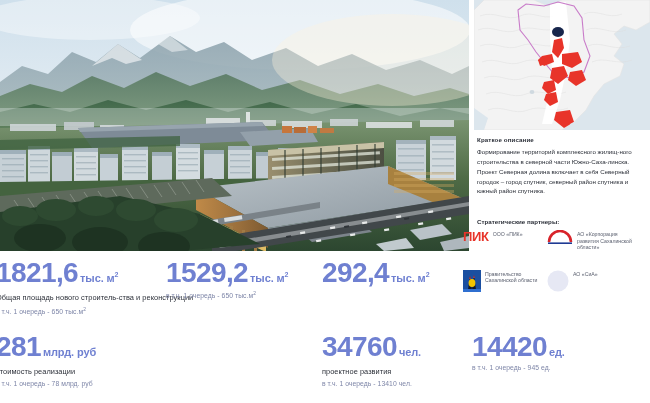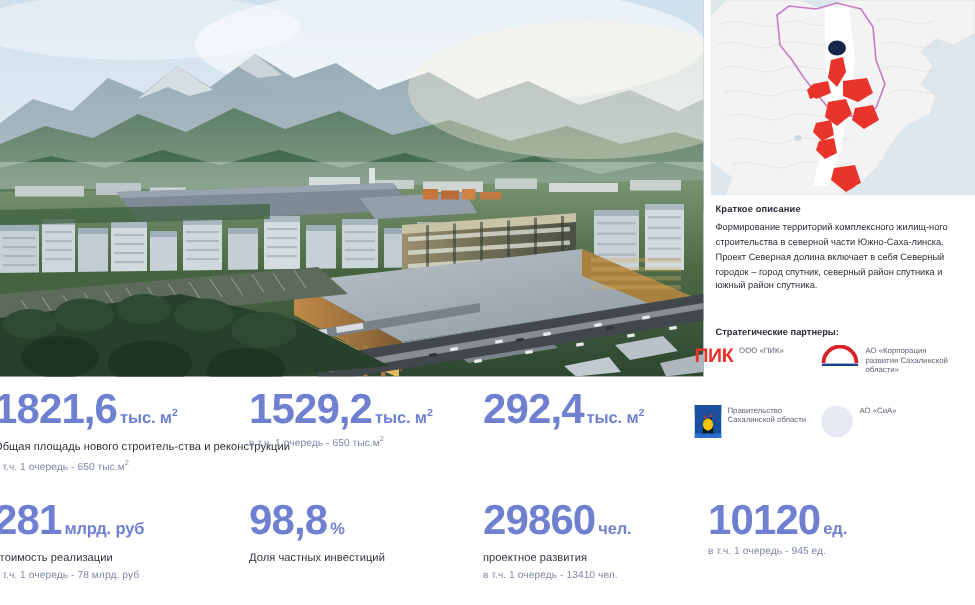--- a/index.html
+++ b/index.html
@@ -498,38 +498,31 @@
     </div>
 
     <div class="stat c1 r2">
       <div class="stat-value">
         <span class="stat-num">281</span><span class="stat-unit">млрд. руб</span>
       </div>
       <div class="stat-label">стоимость реализации</div>
       <div class="stat-sub">в т.ч. 1 очередь - 78 млрд. руб</div>
     </div>
 
-    <div class="stat c2 r2">
-      <div class="stat-value">
-        <span class="stat-num">98,8</span><span class="stat-unit">%</span>
-      </div>
-      <div class="stat-label">Доля частных инвестиций</div>
-      <div class="stat-sub"></div>
-    </div>
 
     <div class="stat c3 r2">
       <div class="stat-value">
-        <span class="stat-num">29860</span><span class="stat-unit">чел.</span>
+        <span class="stat-num">34760</span><span class="stat-unit">чел.</span>
       </div>
       <div class="stat-label">проектное развития</div>
       <div class="stat-sub">в т.ч. 1 очередь - 13410 чел.</div>
     </div>
 
     <div class="stat c4 r2">
       <div class="stat-value">
-        <span class="stat-num">10120</span><span class="stat-unit">ед.</span>
+        <span class="stat-num">14420</span><span class="stat-unit">ед.</span>
       </div>
       <div class="stat-sub">в т.ч. 1 очередь - 945 ед.</div>
     </div>
 
   </div>
 
 </div>
 
 </body></html>

